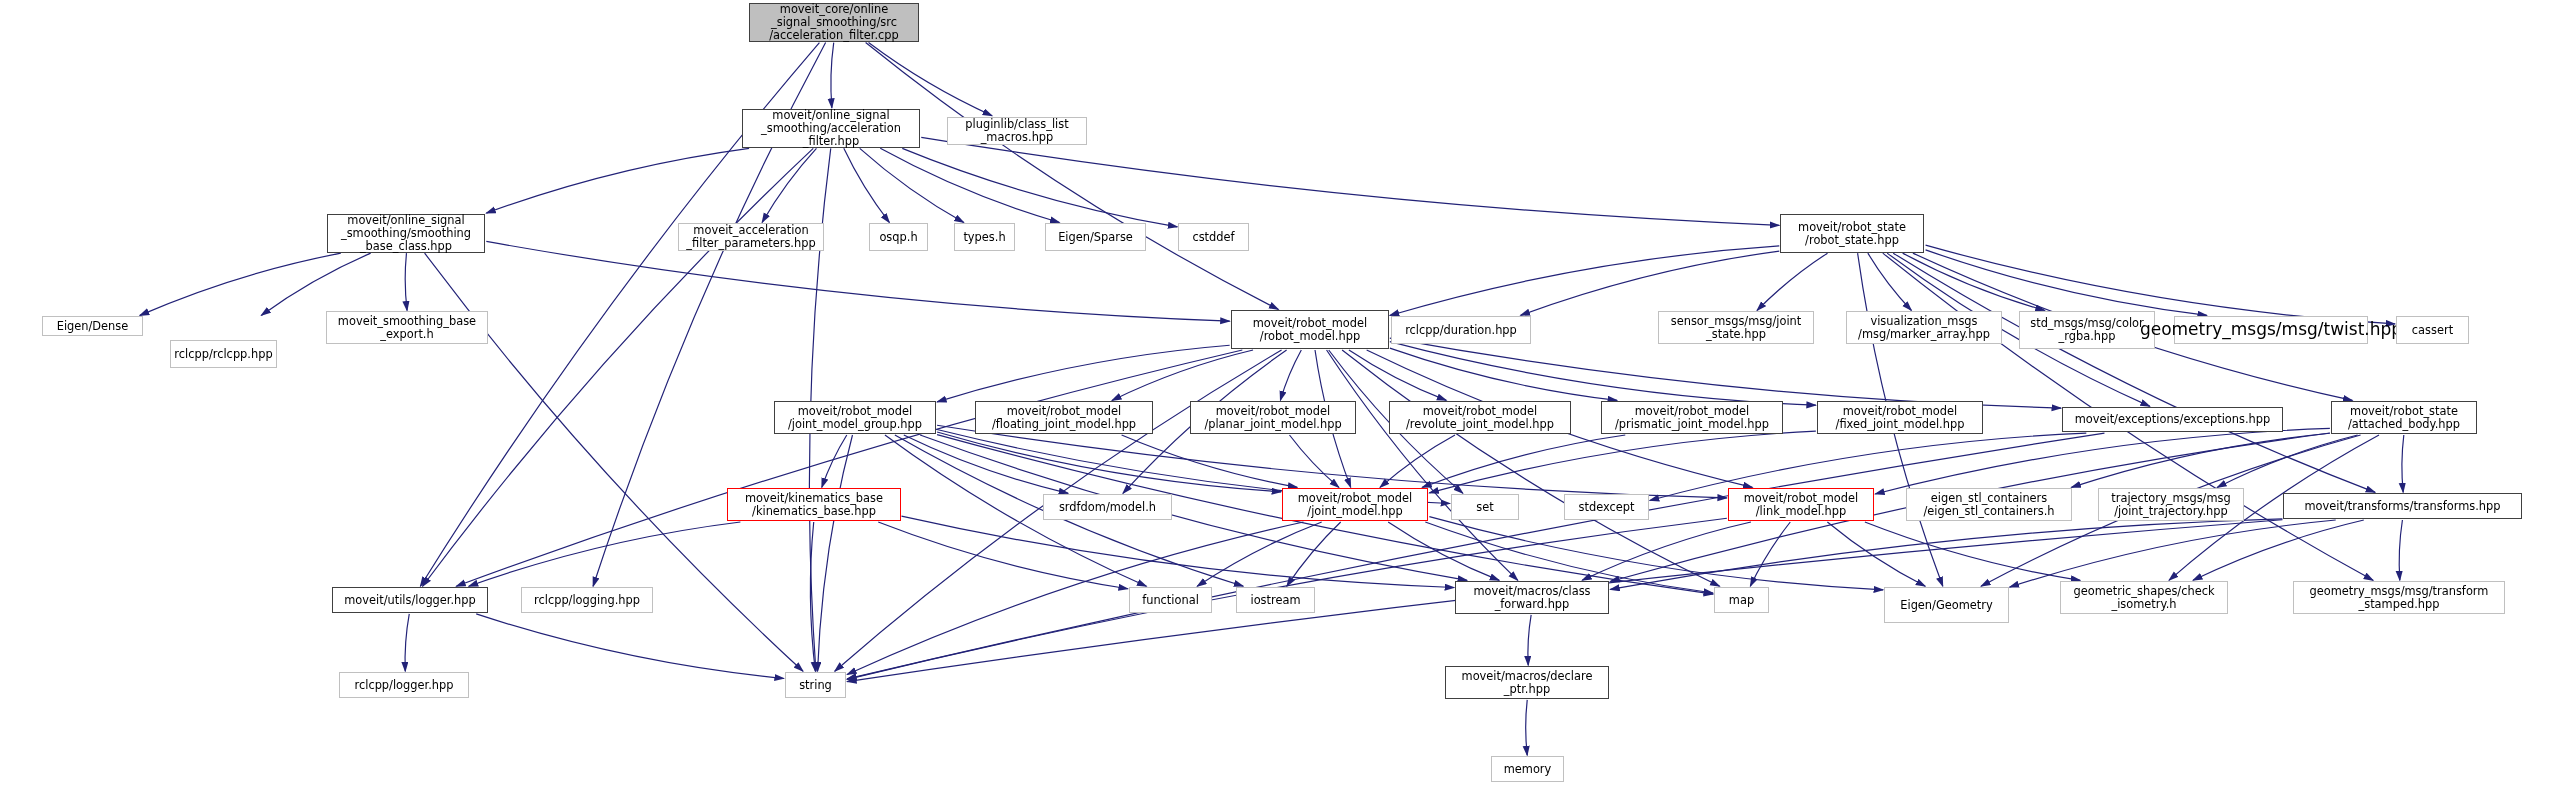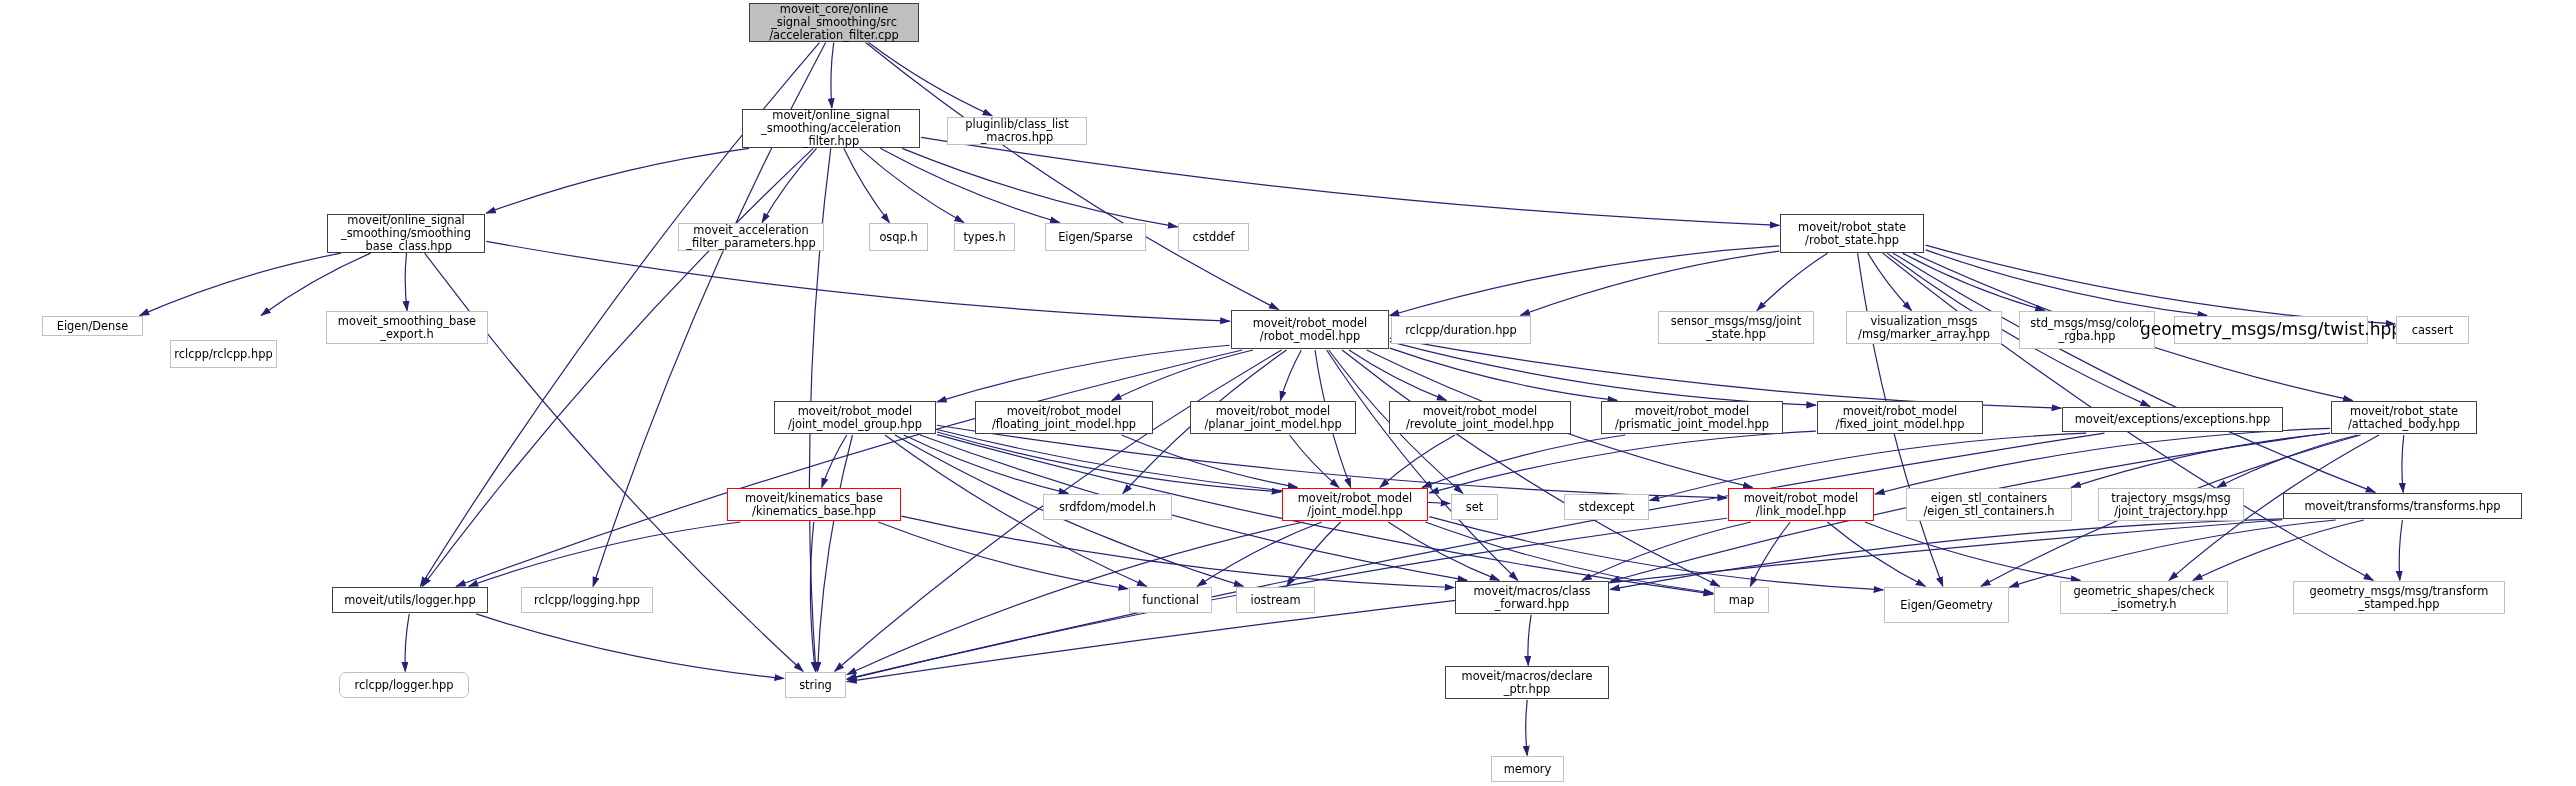--- a/index.html
+++ b/index.html
@@ -166,41 +166,41 @@
       <div class="node dark" style="left: 1817px; top: 401px; width: 166px; height: 33px; font-size: 11.4px;">moveit/robot_model
 /fixed_joint_model.hpp</div>
       <div class="node dark" style="left: 2062px; top: 407px; width: 221px; height: 25px; font-size: 11.4px;">moveit/exceptions/exceptions.hpp</div>
       <div class="node dark" style="left: 2331px; top: 401px; width: 146px; height: 33px; font-size: 11.4px;">moveit/robot_state
 /attached_body.hpp</div>
       <div class="node red" style="left: 727px; top: 488px; width: 174px; height: 33px; font-size: 11.4px;">moveit/kinematics_base
 /kinematics_base.hpp</div>
       <div class="node " style="left: 1043px; top: 494px; width: 129px; height: 26px; font-size: 11.4px;">srdfdom/model.h</div>
       <div class="node red" style="left: 1282px; top: 488px; width: 146px; height: 33px; font-size: 11.4px;">moveit/robot_model
 /joint_model.hpp</div>
-      <div class="node " style="left: 1451px; top: 494px; width: 47px; height: 26px; font-size: 11.4px;">set</div>
+      <div class="node " style="left: 1451px; top: 494px; width: 68px; height: 26px; font-size: 11.4px;">set</div>
       <div class="node " style="left: 1564px; top: 494px; width: 85px; height: 26px; font-size: 11.4px;">stdexcept</div>
       <div class="node red" style="left: 1728px; top: 488px; width: 146px; height: 33px; font-size: 11.4px;">moveit/robot_model
 /link_model.hpp</div>
       <div class="node " style="left: 1906px; top: 488px; width: 166px; height: 33px; font-size: 11.4px;">eigen_stl_containers
 /eigen_stl_containers.h</div>
       <div class="node " style="left: 2098px; top: 488px; width: 146px; height: 33px; font-size: 11.4px;">trajectory_msgs/msg
 /joint_trajectory.hpp</div>
       <div class="node dark" style="left: 2283px; top: 493px; width: 239px; height: 26px; font-size: 11.4px;">moveit/transforms/transforms.hpp</div>
       <div class="node dark" style="left: 332px; top: 587px; width: 156px; height: 26px; font-size: 11.4px;">moveit/utils/logger.hpp</div>
       <div class="node " style="left: 521px; top: 587px; width: 132px; height: 26px; font-size: 11.4px;">rclcpp/logging.hpp</div>
       <div class="node " style="left: 1129px; top: 587px; width: 83px; height: 26px; font-size: 11.4px;">functional</div>
       <div class="node " style="left: 1236px; top: 587px; width: 79px; height: 26px; font-size: 11.4px;">iostream</div>
       <div class="node dark" style="left: 1455px; top: 581px; width: 154px; height: 33px; font-size: 11.4px;">moveit/macros/class
 _forward.hpp</div>
       <div class="node " style="left: 1714px; top: 587px; width: 55px; height: 26px; font-size: 11.4px;">map</div>
       <div class="node " style="left: 1884px; top: 587px; width: 125px; height: 36px; font-size: 11.4px;">Eigen/Geometry</div>
       <div class="node " style="left: 2060px; top: 581px; width: 168px; height: 33px; font-size: 11.4px;">geometric_shapes/check
 _isometry.h</div>
       <div class="node " style="left: 2293px; top: 581px; width: 212px; height: 33px; font-size: 11.4px;">geometry_msgs/msg/transform
 _stamped.hpp</div>
-      <div class="node " style="left: 339px; top: 672px; width: 130px; height: 26px; font-size: 11.4px; border-radius: 7px;">rclcpp/logger.hpp</div>
+      <div class="node " style="left: 339px; top: 672px; width: 130px; height: 26px; font-size: 11.4px;">rclcpp/logger.hpp</div>
       <div class="node " style="left: 785px; top: 672px; width: 61px; height: 26px; font-size: 11.4px;">string</div>
       <div class="node dark" style="left: 1445px; top: 666px; width: 164px; height: 33px; font-size: 11.4px;">moveit/macros/declare
 _ptr.hpp</div>
       <div class="node " style="left: 1491px; top: 756px; width: 73px; height: 26px; font-size: 11.4px;">memory</div>
     </div>
 </div>
 
 
 </body></html>

